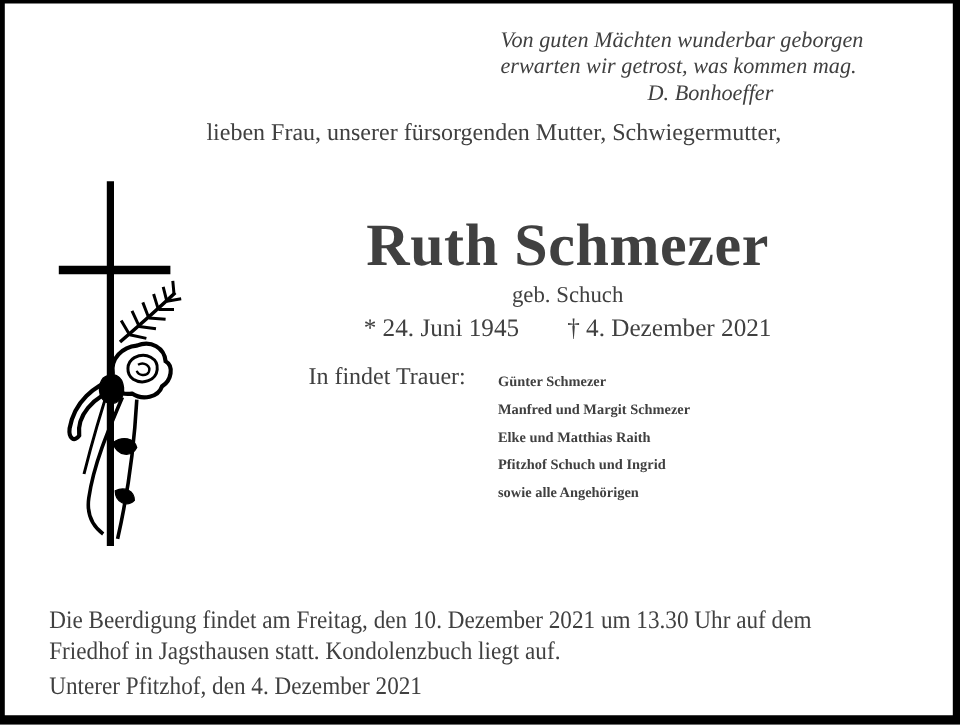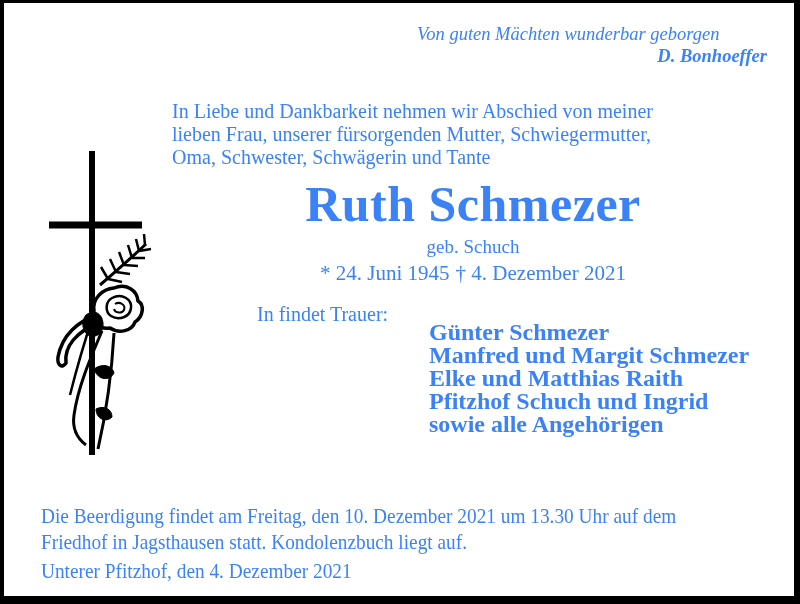--- a/index.html
+++ b/index.html
@@ -5,63 +5,62 @@
   html,body{margin:0;padding:0;background:#e8e8e8;}
   .page{
     position:relative;
     width:800px;height:604px;
     box-sizing:border-box;
     background:#ffffff;
     border-style:solid;
     border-color:#000000;
     border-width:3px 6px 8px 4px;
     font-family:"Liberation Serif", serif;
-    color:#3b82f6;
+    color:#404040;
     overflow:hidden;
   }
   .abs{position:absolute;}
   
   .quote{
     left:413px;top:20px;width:352px;
     font-style:italic;
     font-size:18.5px;line-height:22px;
     white-space:nowrap;
   }
   .quote .attribution{
-    text-align:right;
+    text-align:center;
     padding-right:2px;
-    font-weight:bold;
   }
   
   .intro{
     left:168px;top:97px;
     font-size:20px;line-height:23px;
     white-space:nowrap;
   }
   
   .illustration{left:38px;top:140px;width:112px;height:318px;}
   
   .center-col{left:140px;width:658px;text-align:center;white-space:nowrap;}
   .name{
     top:175px;
     font-size:50px;line-height:52px;
     font-weight:bold;
     letter-spacing:0.5px;
   }
   .birthname{top:233px;font-size:19px;line-height:22px;}
   .dates{top:258px;font-size:21px;line-height:24px;}
-  .dates span{margin:0 3px;}
+  .dates span{margin:0 20px;}
   
   .trauer{left:253px;top:300px;display:flex;white-space:nowrap;}
   .trauer-label{
     font-size:20px;line-height:23px;width:154px;flex:0 0 154px;
   }
   .mourners{
-    list-style:none;margin:18px;padding:0;
-    font-size:24px;line-height:23px;font-weight:bold;
+    list-style:none;margin:4px;padding:0;
+    font-size:12px;line-height:23px;font-weight:bold;
   }
   
   .funeral{
     left:37px;top:500px;
     font-size:21px;line-height:26px;
     white-space:nowrap;
     transform:scaleX(0.92);transform-origin:left top;
   }
   .dateline{
     left:37px;top:556px;
@@ -70,27 +69,26 @@
     transform:scaleX(0.92);transform-origin:left top;
   }
 </style>
 </head>
 <body>
 
 <div class="page">
 
   <div class="abs quote">
     <div>Von guten Mächten wunderbar geborgen</div>
+    <div>erwarten wir getrost, was kommen mag.</div>
     <div class="attribution">D. Bonhoeffer</div>
   </div>
 
   <div class="abs intro">
-    <div>In Liebe und Dankbarkeit nehmen wir Abschied von meiner</div>
     <div>lieben Frau, unserer fürsorgenden Mutter, Schwiegermutter,</div>
-    <div>Oma, Schwester, Schwägerin und Tante</div>
   </div>
 
   <div class="abs illustration">
     <svg viewBox="0 0 112 318" width="112" height="318" xmlns="http://www.w3.org/2000/svg" fill="none" stroke="#000000">
 
       <line x1="50" y1="8" x2="50" y2="312" stroke-width="6"></line>
       <line x1="7" y1="82" x2="100" y2="82" stroke-width="7"></line>
 
       <path d="M58,142 C72,130 88,116 104,101" stroke-width="3"></path>
       <path d="M66,136 l-7,-12 M66,136 l14,3 M74,129 l-6,-13 M74,129 l14,2 M82,122 l-5,-13 M82,122 l14,1 M90,115 l-4,-13 M90,115 l13,0 M97,108 l-3,-12 M97,108 l12,-2 M103,102 l-1,-11" stroke-width="2.5"></path>

